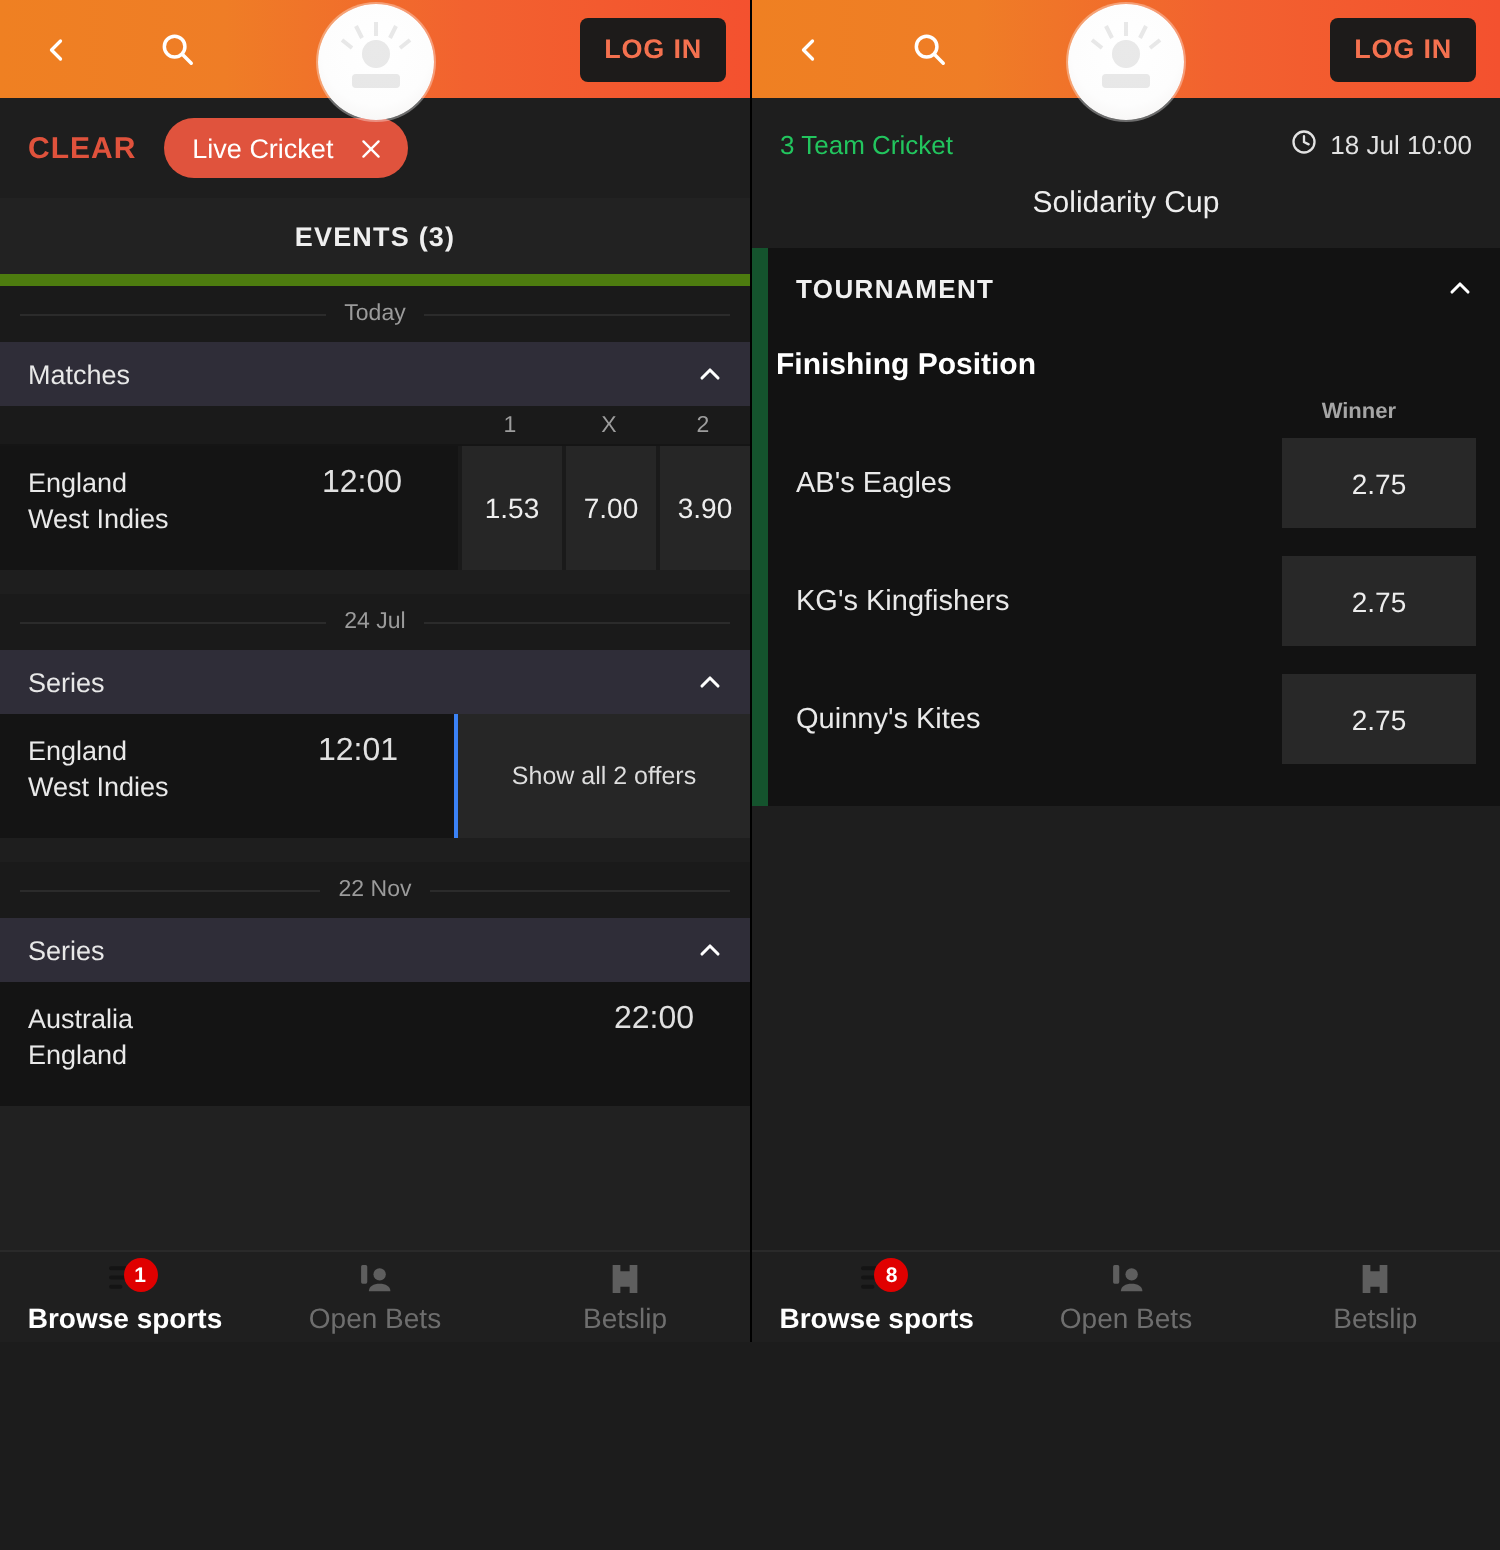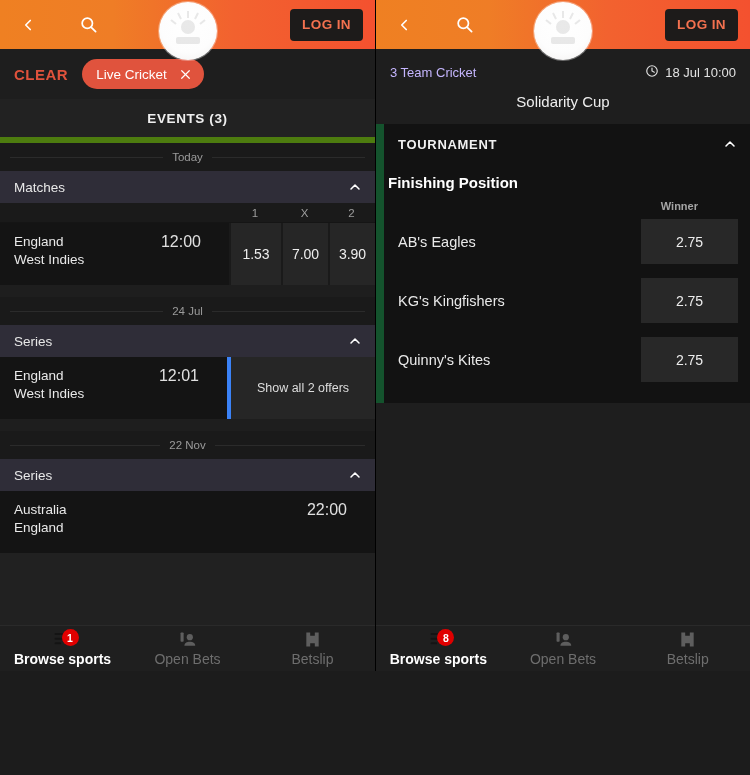--- a/index.html
+++ b/index.html
@@ -145,35 +145,35 @@
     background: #262626;
     border-left: 2px solid #1a1a1a;
     display: flex; align-items: center; justify-content: center;
     color: #eeeeee; font-size: 14px;
     cursor: pointer;
   }
   .odd-cell.first { width: 52px; flex: 0 0 52px; }
   .offers-cell {
     width: 148px; flex: 0 0 148px;
     background: #262626;
-    border-left: 4px solid #3b82f6;
+    border-left: 2px solid #3b82f6;
     display: flex; align-items: center; justify-content: center;
     color: #dddddd; font-size: 12.5px;
     cursor: pointer;
   }
   .gap { height: 12px; background: #1e1e1e; }
 
   
   .match-meta {
     background: #1e1e1e;
     padding: 15px 14px 0 14px;
     flex: 0 0 auto;
   }
   .meta-top { display: flex; align-items: center; }
-  .meta-sport { flex: 1; color: #c4b5fd; font-size: 13px; }
+  .meta-sport { flex: 1; color: #22c55e; font-size: 13px; }
   .meta-time {
     display: flex; align-items: center; gap: 6px;
     color: #e2e2e2; font-size: 13px;
   }
   .meta-title {
     text-align: center; color: #eeeeee;
     font-size: 15px; padding: 12px 0 14px;
   }
 
   .market-wrap {

